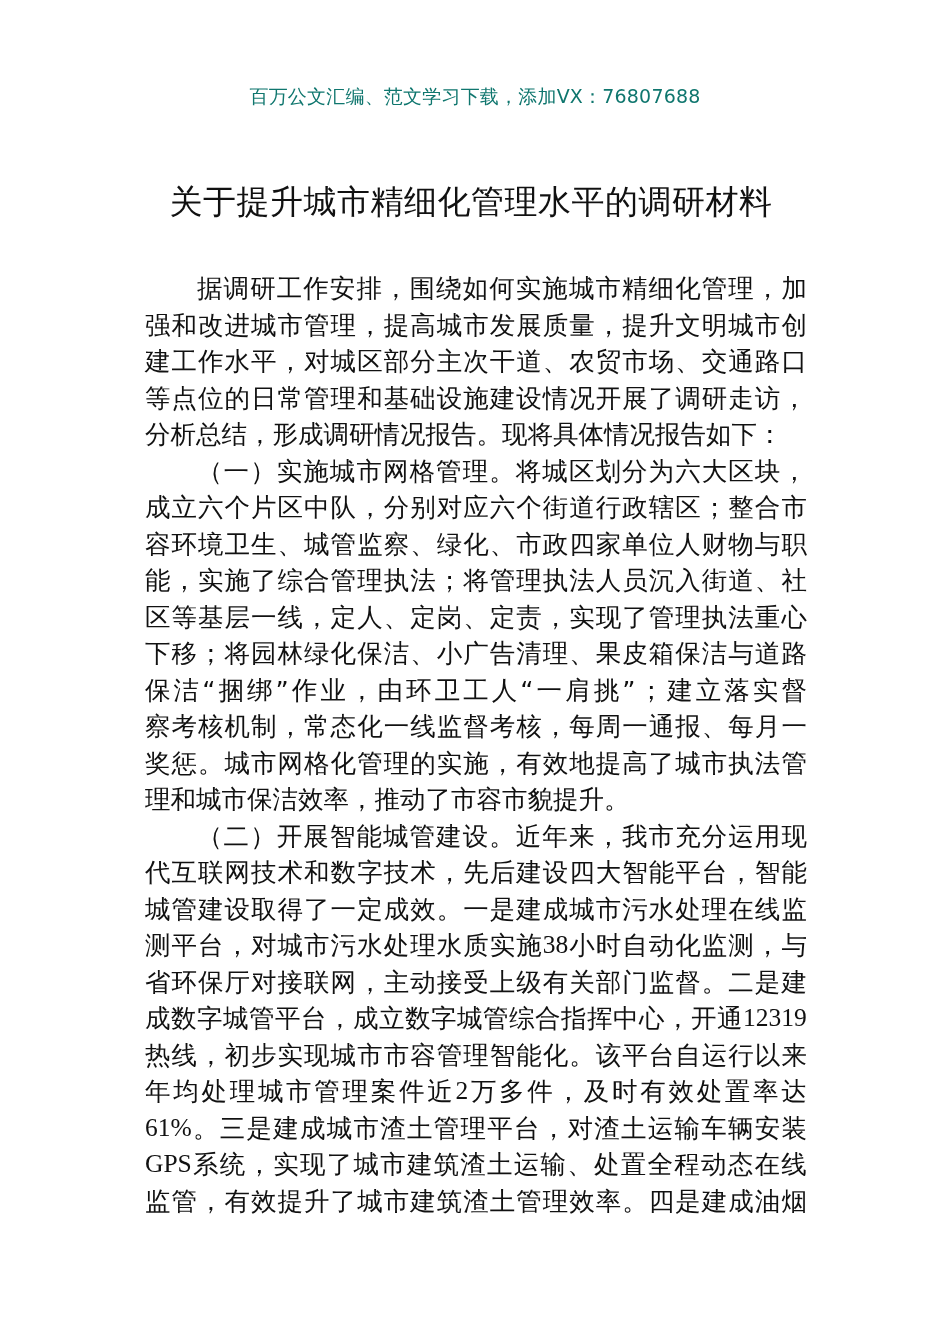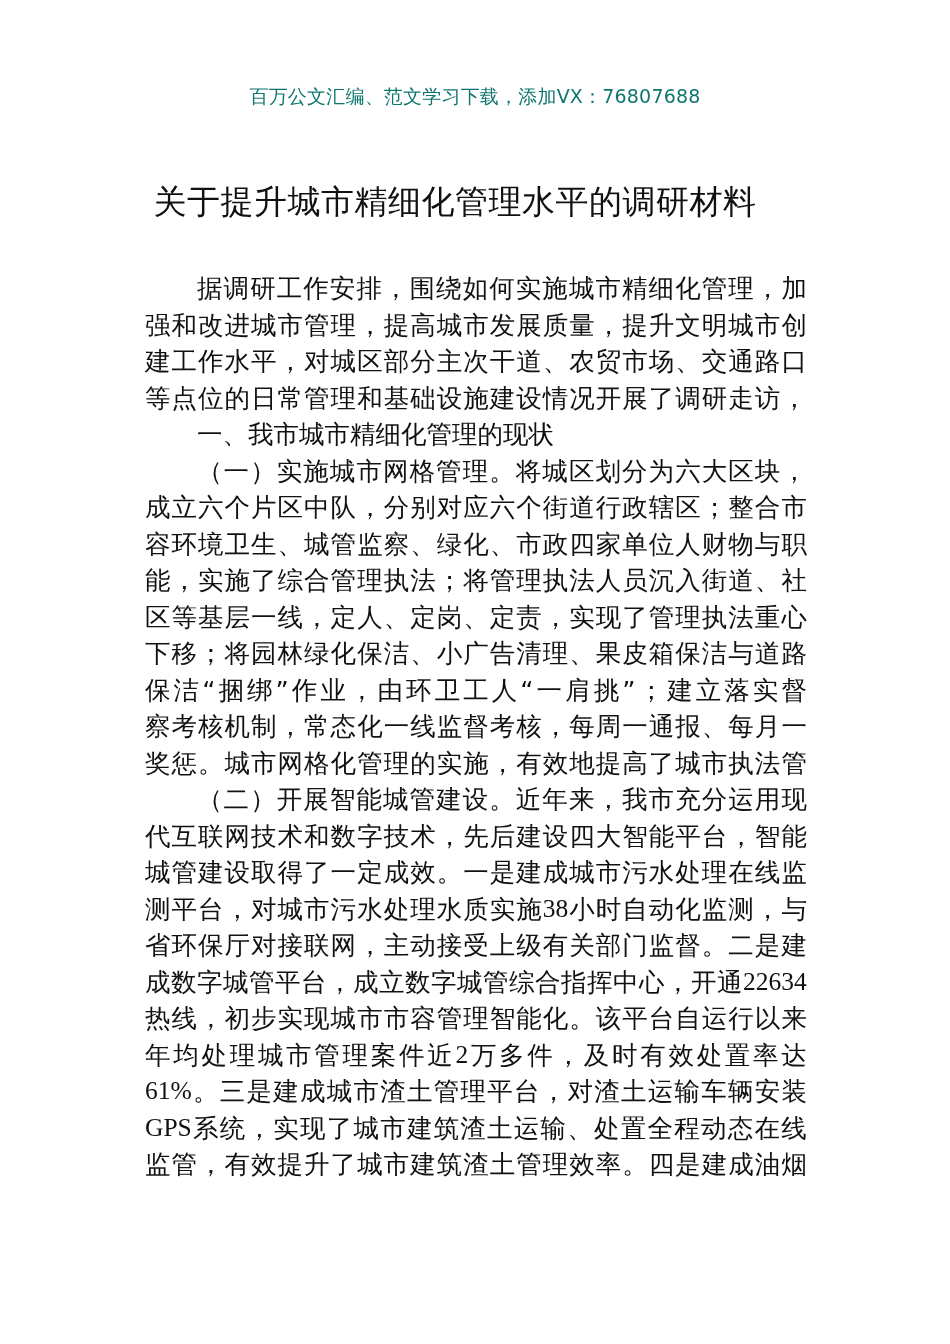--- a/index.html
+++ b/index.html
@@ -1,21 +1,21 @@
 <!DOCTYPE html>
 <html><head>
 <meta charset="utf-8">
 <style>
   html, body { margin: 0; padding: 0; background: #ffffff; }
   body { width: 950px; height: 1344px; position: relative; overflow: hidden;
          font-family: "DejaVu Sans", "Liberation Sans", sans-serif; color: #111; }
   .header { position: absolute; top: 84px; left: 0; width: 950px; text-align: center;
             font-size: 19px; color: #0f766e; letter-spacing: 0.2px; }
   .title { position: absolute; top: 180px; left: 0; width: 910px; text-align: center;
-           font-size: 33px; letter-spacing: 0.5px; color: #111; }
+           font-size: 33px; letter-spacing: 0.5px; color: #111; padding-left: 16px; }
   .body { position: absolute; top: 270px; left: 145px; width: 662px; }
   .line { height: 36.5px; line-height: 36.5px; font-size: 25.5px; white-space: nowrap;
           display: flex; justify-content: space-between; }
   .line.last { justify-content: flex-start; }
   .line.indent { padding-left: 52px; }
   .line span.ch { display: inline-block; }
 </style>
 </head>
 <body>
 
@@ -123,21 +123,21 @@
       <span class="ch">况</span>
       <span class="ch">开</span>
       <span class="ch">展</span>
       <span class="ch">了</span>
       <span class="ch">调</span>
       <span class="ch">研</span>
       <span class="ch">走</span>
       <span class="ch">访</span>
       <span class="ch">，</span>
     </div>
-    <div class="line indent last">一、我市城市精细化管理的现状</div>
+    <div class="line last">分析总结，形成调研情况报告。现将具体情况报告如下：</div>
     <div class="line indent">
       <span class="ch">（</span>
       <span class="ch">一</span>
       <span class="ch">）</span>
       <span class="ch">实</span>
       <span class="ch">施</span>
       <span class="ch">城</span>
       <span class="ch">市</span>
       <span class="ch">网</span>
       <span class="ch">格</span>
@@ -365,20 +365,21 @@
       <span class="ch">地</span>
       <span class="ch">提</span>
       <span class="ch">高</span>
       <span class="ch">了</span>
       <span class="ch">城</span>
       <span class="ch">市</span>
       <span class="ch">执</span>
       <span class="ch">法</span>
       <span class="ch">管</span>
     </div>
+    <div class="line last">理和城市保洁效率，推动了市容市貌提升。</div>
     <div class="line indent">
       <span class="ch">（</span>
       <span class="ch">二</span>
       <span class="ch">）</span>
       <span class="ch">开</span>
       <span class="ch">展</span>
       <span class="ch">智</span>
       <span class="ch">能</span>
       <span class="ch">城</span>
       <span class="ch">管</span>
@@ -522,21 +523,21 @@
       <span class="ch">管</span>
       <span class="ch">综</span>
       <span class="ch">合</span>
       <span class="ch">指</span>
       <span class="ch">挥</span>
       <span class="ch">中</span>
       <span class="ch">心</span>
       <span class="ch">，</span>
       <span class="ch">开</span>
       <span class="ch">通</span>
-      <span class="ch" style="font-family: &quot;Liberation Serif&quot;, serif;">22634</span>
+      <span class="ch" style="font-family: &quot;Liberation Serif&quot;, serif;">12319</span>
     </div>
     <div class="line">
       <span class="ch">热</span>
       <span class="ch">线</span>
       <span class="ch">，</span>
       <span class="ch">初</span>
       <span class="ch">步</span>
       <span class="ch">实</span>
       <span class="ch">现</span>
       <span class="ch">城</span>

